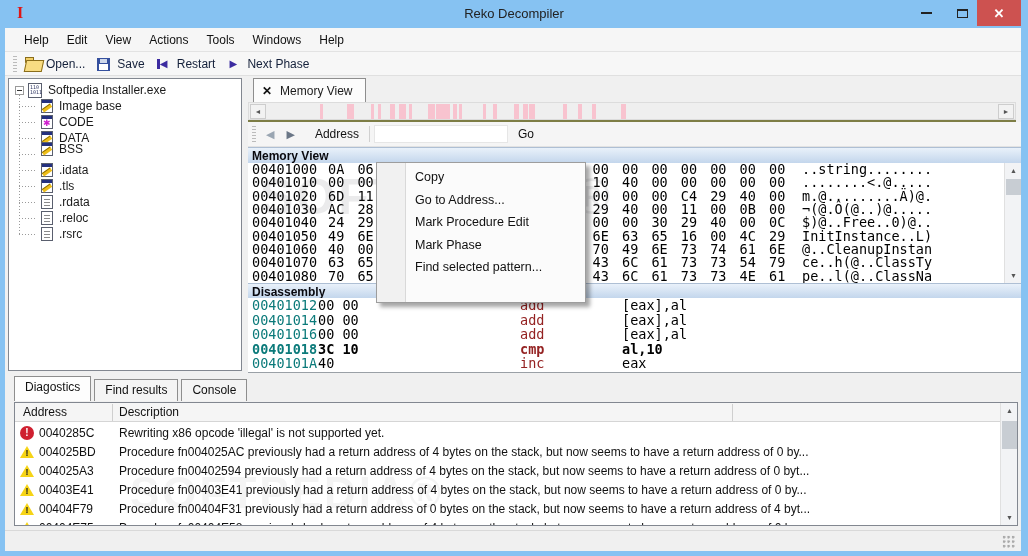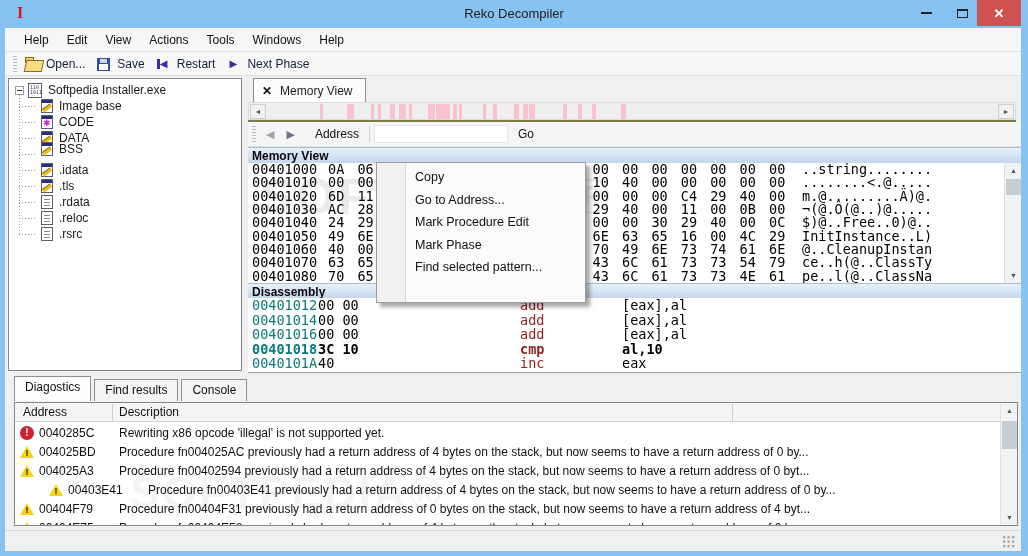--- a/index.html
+++ b/index.html
@@ -368,21 +368,21 @@
           <div class="diag-row" style="top: 40px;">
             <span class="sev-icon warning-icon"></span>
             <span class="dg-addr">004025BD</span>
             <span class="dg-desc">Procedure fn004025AC previously had a return address of 4 bytes on the stack, but now seems to have a return address of 0 by...</span>
           </div>
           <div class="diag-row" style="top: 59px;">
             <span class="sev-icon warning-icon"></span>
             <span class="dg-addr">004025A3</span>
             <span class="dg-desc">Procedure fn00402594 previously had a return address of 4 bytes on the stack, but now seems to have a return address of 0 byt...</span>
           </div>
-          <div class="diag-row" style="top: 78px; margin-left: 29px;">
+          <div class="diag-row" style="top: 78px;">
             <span class="sev-icon warning-icon"></span>
             <span class="dg-addr">00403E41</span>
             <span class="dg-desc">Procedure fn00403E41 previously had a return address of 4 bytes on the stack, but now seems to have a return address of 0 by...</span>
           </div>
           <div class="diag-row" style="top: 97px;">
             <span class="sev-icon warning-icon"></span>
             <span class="dg-addr">00404F79</span>
             <span class="dg-desc">Procedure fn00404F31 previously had a return address of 0 bytes on the stack, but now seems to have a return address of 4 byt...</span>
           </div>
           <div class="diag-row" style="top: 116px;">

